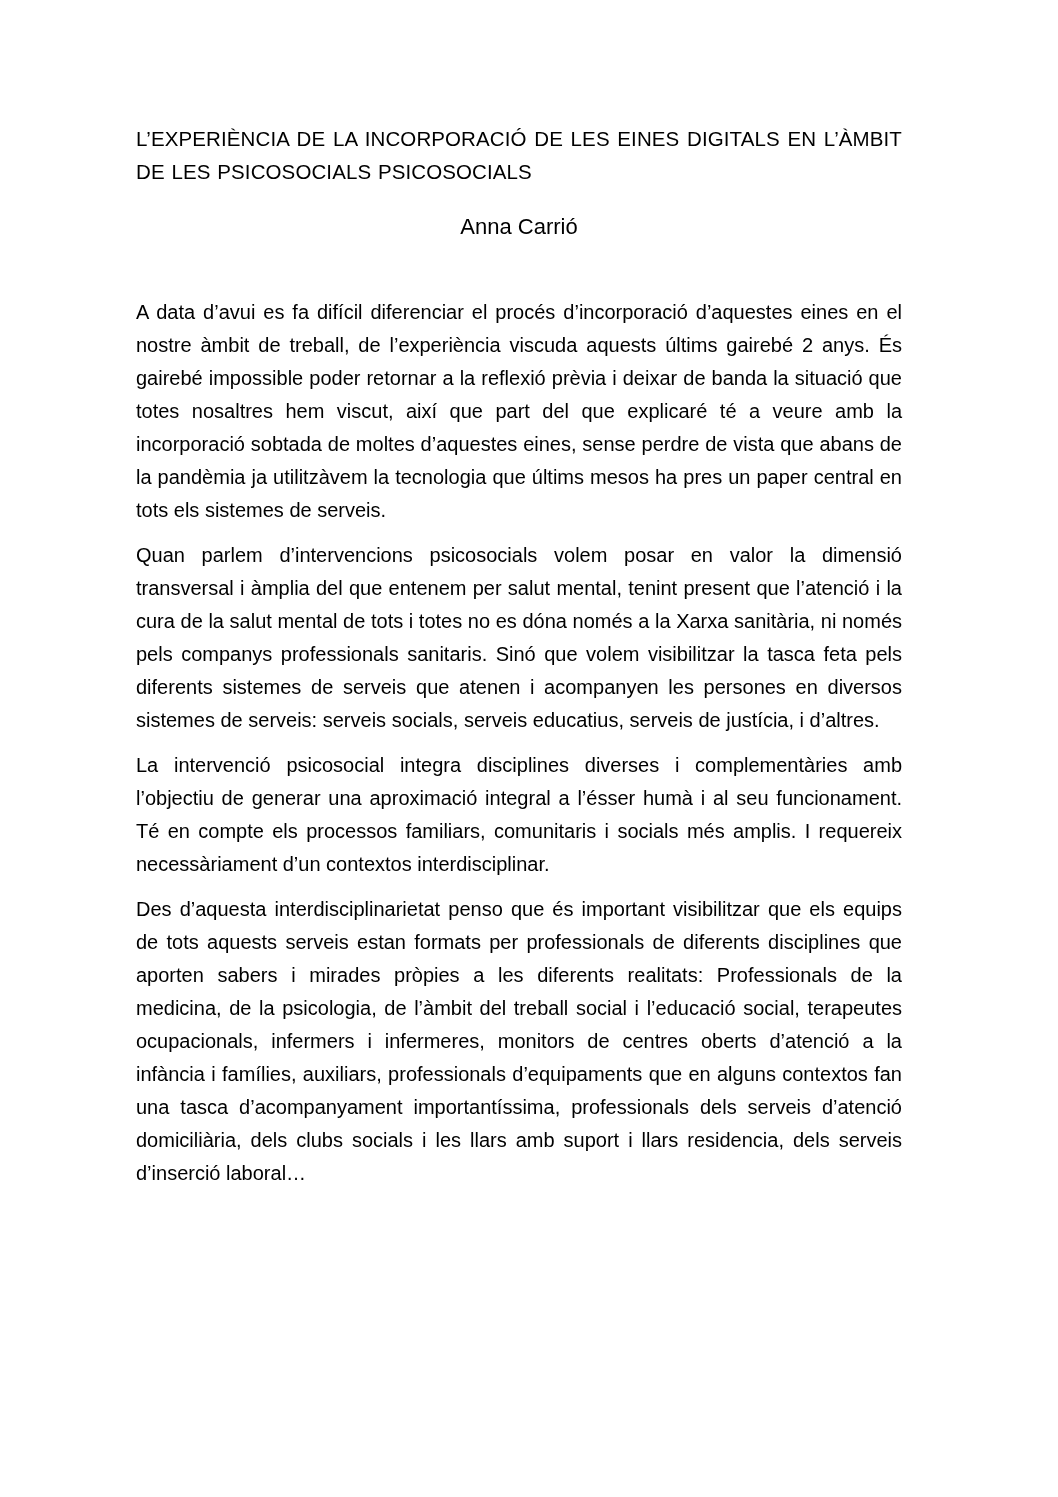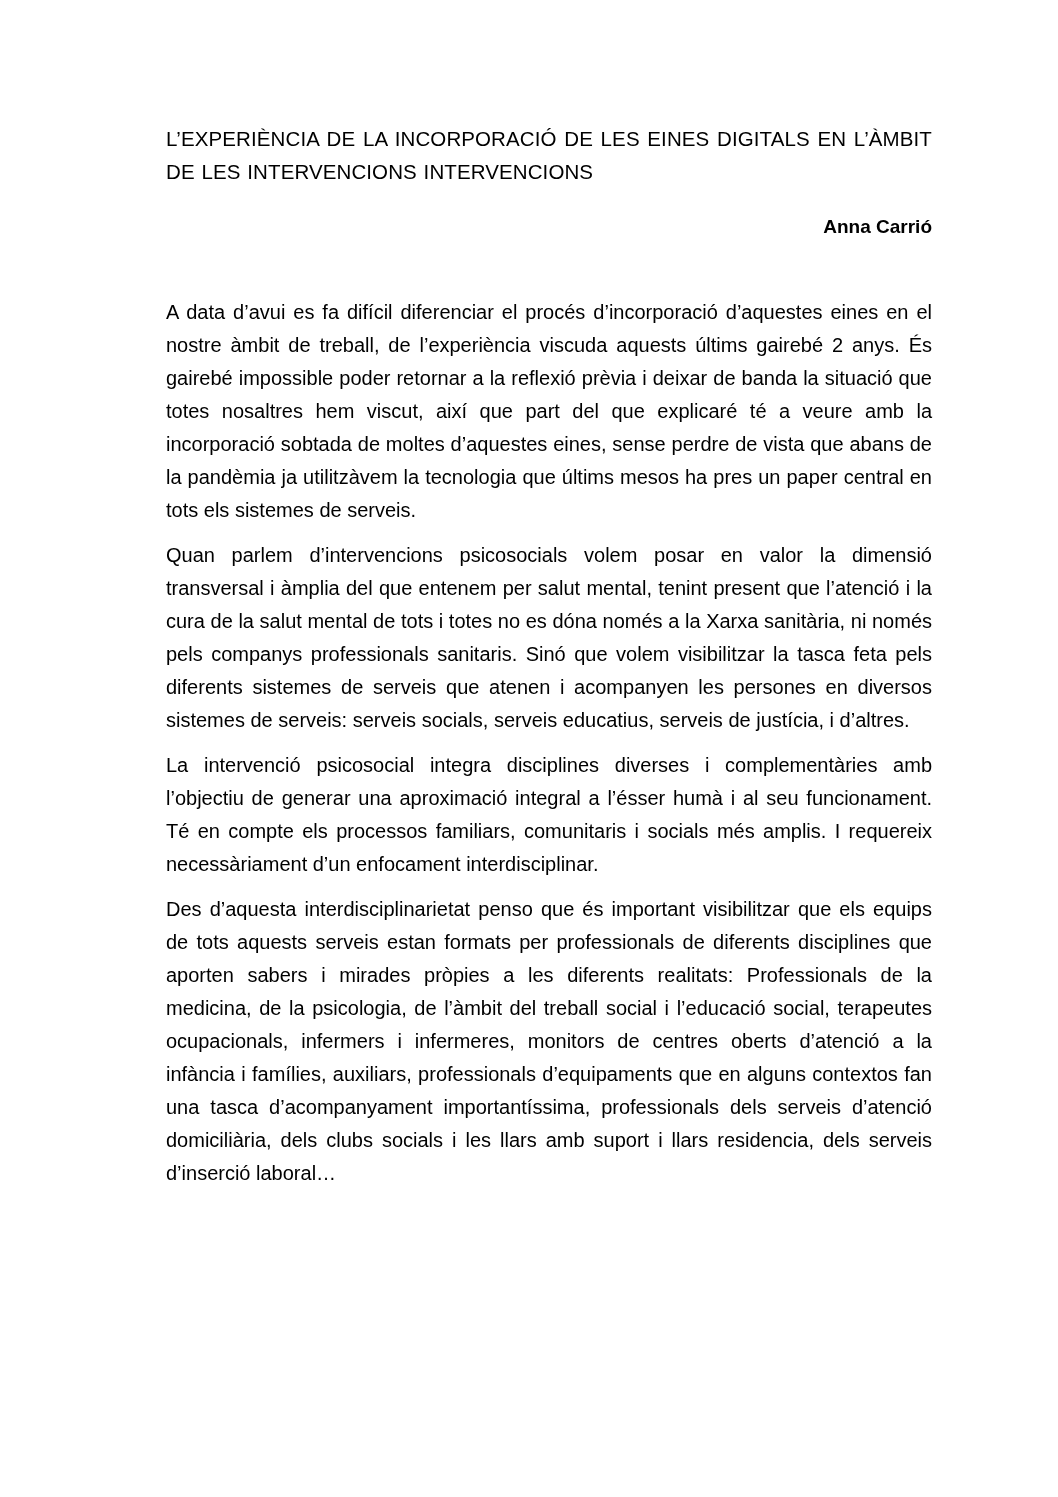--- a/index.html
+++ b/index.html
@@ -18,21 +18,21 @@
     position: relative;
     width: 1058px;
     height: 1497px;
     background: #ffffff;
     overflow: hidden;
     box-sizing: border-box;
   }
 
   .content {
     position: absolute;
-    left: 166px;
+    left: 136px;
     top: 122px;
     width: 766px;
   }
 
   .doc-title {
     font-size: 20.5px;
     line-height: 33px;
     font-weight: 400;
     text-align: justify;
     text-align-last: left;
@@ -44,25 +44,25 @@
   .doc-title .title-line {
     display: block;
   }
 
   .doc-title .title-line.line-1 {
     text-align: justify;
     text-align-last: justify;
   }
 
   .doc-author {
-    font-size: 19px;
+    font-size: 22px;
     line-height: 33px;
-    font-weight: 700;
+    font-weight: 400;
     margin: 22px 0 0 0;
-    text-align: right;
+    text-align: center;
   }
 
   .body-block {
     margin-top: 53px;
   }
 
   p.para {
     font-size: 20px;
     line-height: 33px;
     font-weight: 400;
@@ -78,26 +78,26 @@
   }
 </style>
 </head>
 <body>
 
 <div class="page">
   <div class="content">
 
     <h1 class="doc-title">
       <span class="title-line line-1">L’EXPERIÈNCIA DE LA INCORPORACIÓ DE LES EINES DIGITALS EN L’ÀMBIT</span>
-      <span class="title-line line-2">DE LES INTERVENCIONS INTERVENCIONS</span>
+      <span class="title-line line-2">DE LES PSICOSOCIALS PSICOSOCIALS</span>
     </h1>
 
     <div class="doc-author">Anna Carrió</div>
 
     <div class="body-block">
       <p class="para">A data d’avui es fa difícil diferenciar el procés d’incorporació d’aquestes eines en el nostre àmbit de treball, de l’experiència viscuda aquests últims gairebé 2 anys. És gairebé impossible poder retornar a la reflexió prèvia i deixar de banda la situació que totes nosaltres hem viscut, així que part del que explicaré té a veure amb la incorporació sobtada de moltes d’aquestes eines, sense perdre de vista que abans de la pandèmia ja utilitzàvem la tecnologia que últims mesos ha pres un paper central en tots els sistemes de serveis.</p>
       <p class="para">Quan parlem d’intervencions psicosocials volem posar en valor la dimensió transversal i àmplia del que entenem per salut mental, tenint present que l’atenció i la cura de la salut mental de tots i totes no es dóna només a la Xarxa sanitària, ni només pels companys professionals sanitaris. Sinó que volem visibilitzar la tasca feta pels diferents sistemes de serveis que atenen i acompanyen les persones en diversos sistemes de serveis: serveis socials, serveis educatius, serveis de justícia, i d’altres.</p>
-      <p class="para">La intervenció psicosocial integra disciplines diverses i complementàries amb l’objectiu de generar una aproximació integral a l’ésser humà i al seu funcionament. Té en compte els processos familiars, comunitaris i socials més amplis. I requereix necessàriament d’un enfocament interdisciplinar.</p>
+      <p class="para">La intervenció psicosocial integra disciplines diverses i complementàries amb l’objectiu de generar una aproximació integral a l’ésser humà i al seu funcionament. Té en compte els processos familiars, comunitaris i socials més amplis. I requereix necessàriament d’un contextos interdisciplinar.</p>
       <p class="para">Des d’aquesta interdisciplinarietat penso que és important visibilitzar que els equips de tots aquests serveis estan formats per professionals de diferents disciplines que aporten sabers i mirades pròpies a les diferents realitats: Professionals de la medicina, de la psicologia, de l’àmbit del treball social i l’educació social, terapeutes ocupacionals, infermers i infermeres, monitors de centres oberts d’atenció a la infància i famílies, auxiliars, professionals d’equipaments que en alguns contextos fan una tasca d’acompanyament importantíssima, professionals dels serveis d’atenció domiciliària, dels clubs socials i les llars amb suport i llars residencia, dels serveis d’inserció laboral…</p>
     </div>
 
   </div>
 </div>
 
 </body></html>

